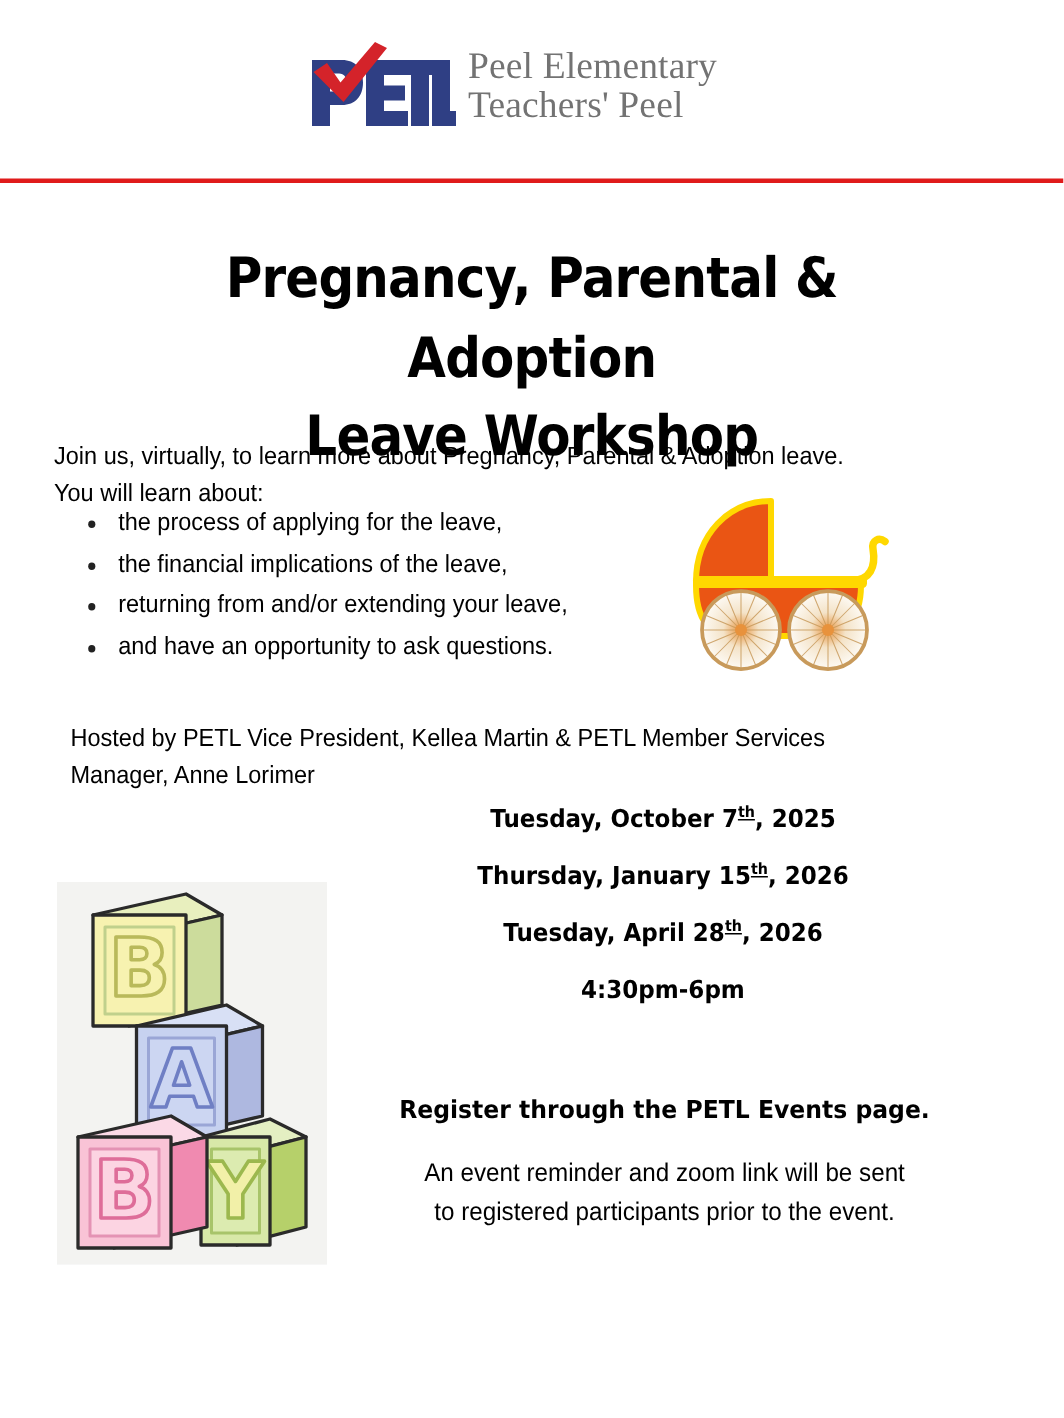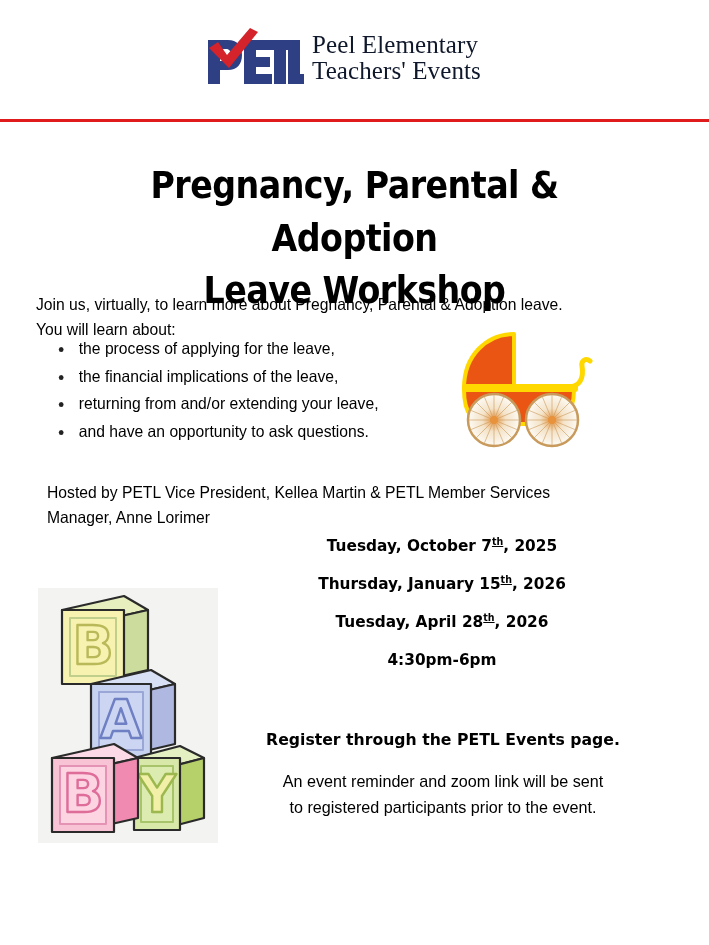--- a/index.html
+++ b/index.html
@@ -34,21 +34,21 @@
   .logo-mark {
     position: relative;
     width: 100px;
     height: 60px;
     flex: none;
   }
   .logo-mark svg { display: block; }
   .logo-words {
     margin-left: 8px;
     font-family: "Liberation Serif", serif;
-    color: #0f172a;
+    color: #737373;
     font-size: 25px;
     line-height: 1.06;
     letter-spacing: 0.1px;
     white-space: nowrap;
   }
   .rule {
     position: absolute;
     left: 0;
     top: 119px;
     width: 709px;
@@ -206,21 +206,21 @@
 
           <path d="M84 12 L84 56 L100 56 L100 46 L96 46 L96 12 Z"></path>
         </g>
 
         <path d="M5 20 L14 14 L23 27 L46 0 L54 4 L25 40 Z" fill="#d4232a"></path>
       </svg>
     </div>
 
     <div class="logo-words">
       <div>Peel Elementary</div>
-      <div>Teachers' Events</div>
+      <div>Teachers' Peel</div>
     </div>
 
   </div>
 </div>
 
 <div class="rule"></div>
 
 <div class="title">
   <div>Pregnancy, Parental &amp; Adoption</div>
   <div>Leave Workshop</div>

